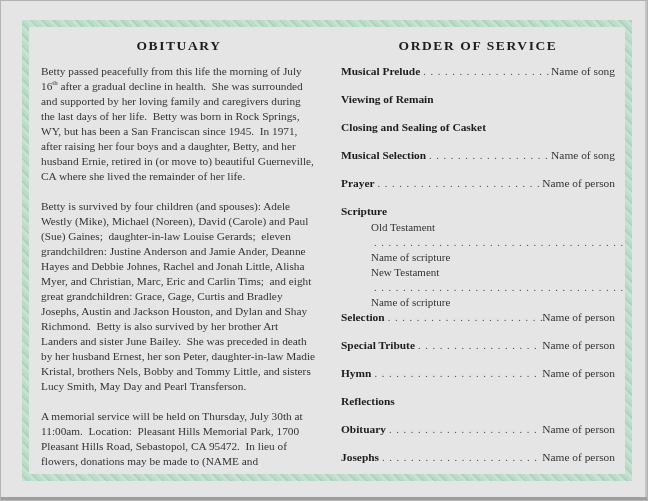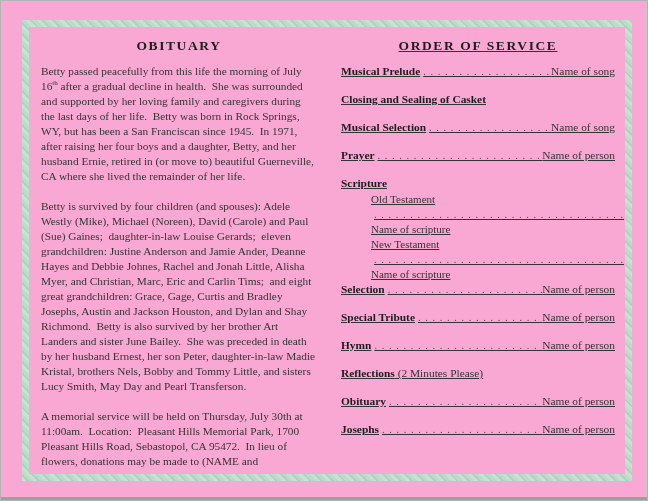--- a/index.html
+++ b/index.html
@@ -1,20 +1,20 @@
 <!DOCTYPE html>
 <html><head>
 <meta charset="utf-8">
 <style>
   html,body{margin:0;padding:0;background:#ffffff;}
   .page{
     position:relative;
     width:648px;height:501px;
     box-sizing:border-box;
-    background:#f9a8d4;
+    background:#e5e5e5;
     border:1px solid #b3b3b3;
     box-shadow: inset 0 -3px 0 #9f9f9f, inset -2px 0 0 #c6c6c6;
     font-family:"Liberation Serif","DejaVu Serif",serif;
     color:#333333;
     overflow:hidden;
   }
   .green-border{
     position:absolute;
     left:21px;top:19px;right:15px;bottom:19px;
     border:7px solid transparent;
@@ -31,21 +31,20 @@
     width:276px;
     padding-left:11px;
     box-sizing:content-box;
     overflow:hidden;
   }
   .col-right{
     flex:1;
     padding-left:24px;
     padding-right:9px;
     overflow:hidden;
-    text-decoration:underline;
   }
   .doc-title{
     margin:10px 0 10px 0;
     font-size:13.5px;
     font-weight:bold;
     letter-spacing:1.6px;
     text-align:center;
     color:#1d1d1d;
     white-space:nowrap;
   }
@@ -110,20 +109,23 @@
     <div class="col-right">
       <h2 class="doc-title">ORDER OF SERVICE</h2>
 
       <div class="os-row">
         <span class="os-label">Musical Prelude</span>
         <span class="os-leader">. . . . . . . . . . . . . . . . . . . . . . . . . . . . . . . . . . . . . . . . . . . . . . . . . . . . . . . . . . . . </span>
         <span class="os-value">Name of song</span>
       </div>
 
 
+      <div class="os-row">
+        <span class="os-label">Viewing of Remain</span>
+      </div>
 
       <div class="os-row">
         <span class="os-label">Closing and Sealing of Casket</span>
       </div>
 
       <div class="os-row">
         <span class="os-label">Musical Selection</span>
         <span class="os-leader">. . . . . . . . . . . . . . . . . . . . . . . . . . . . . . . . . . . . . . . . . . . . . . . . . . . . . . . . . . . . </span>
         <span class="os-value">Name of song</span>
       </div>
@@ -163,21 +165,20 @@
       </div>
 
       <div class="os-row">
         <span class="os-label">Hymn</span>
         <span class="os-leader">. . . . . . . . . . . . . . . . . . . . . . . . . . . . . . . . . . . . . . . . . . . . . . . . . . . . . . . . . . . . </span>
         <span class="os-value">Name of person</span>
       </div>
 
       <div class="os-row">
         <span class="os-label">Reflections</span>
-        <span class="os-suffix"> (2 Minutes Please)</span>
       </div>
 
       <div class="os-row">
         <span class="os-label">Obituary</span>
         <span class="os-leader">. . . . . . . . . . . . . . . . . . . . . . . . . . . . . . . . . . . . . . . . . . . . . . . . . . . . . . . . . . . . </span>
         <span class="os-value">Name of person</span>
       </div>
 
       <div class="os-row">
         <span class="os-label">Josephs</span>

